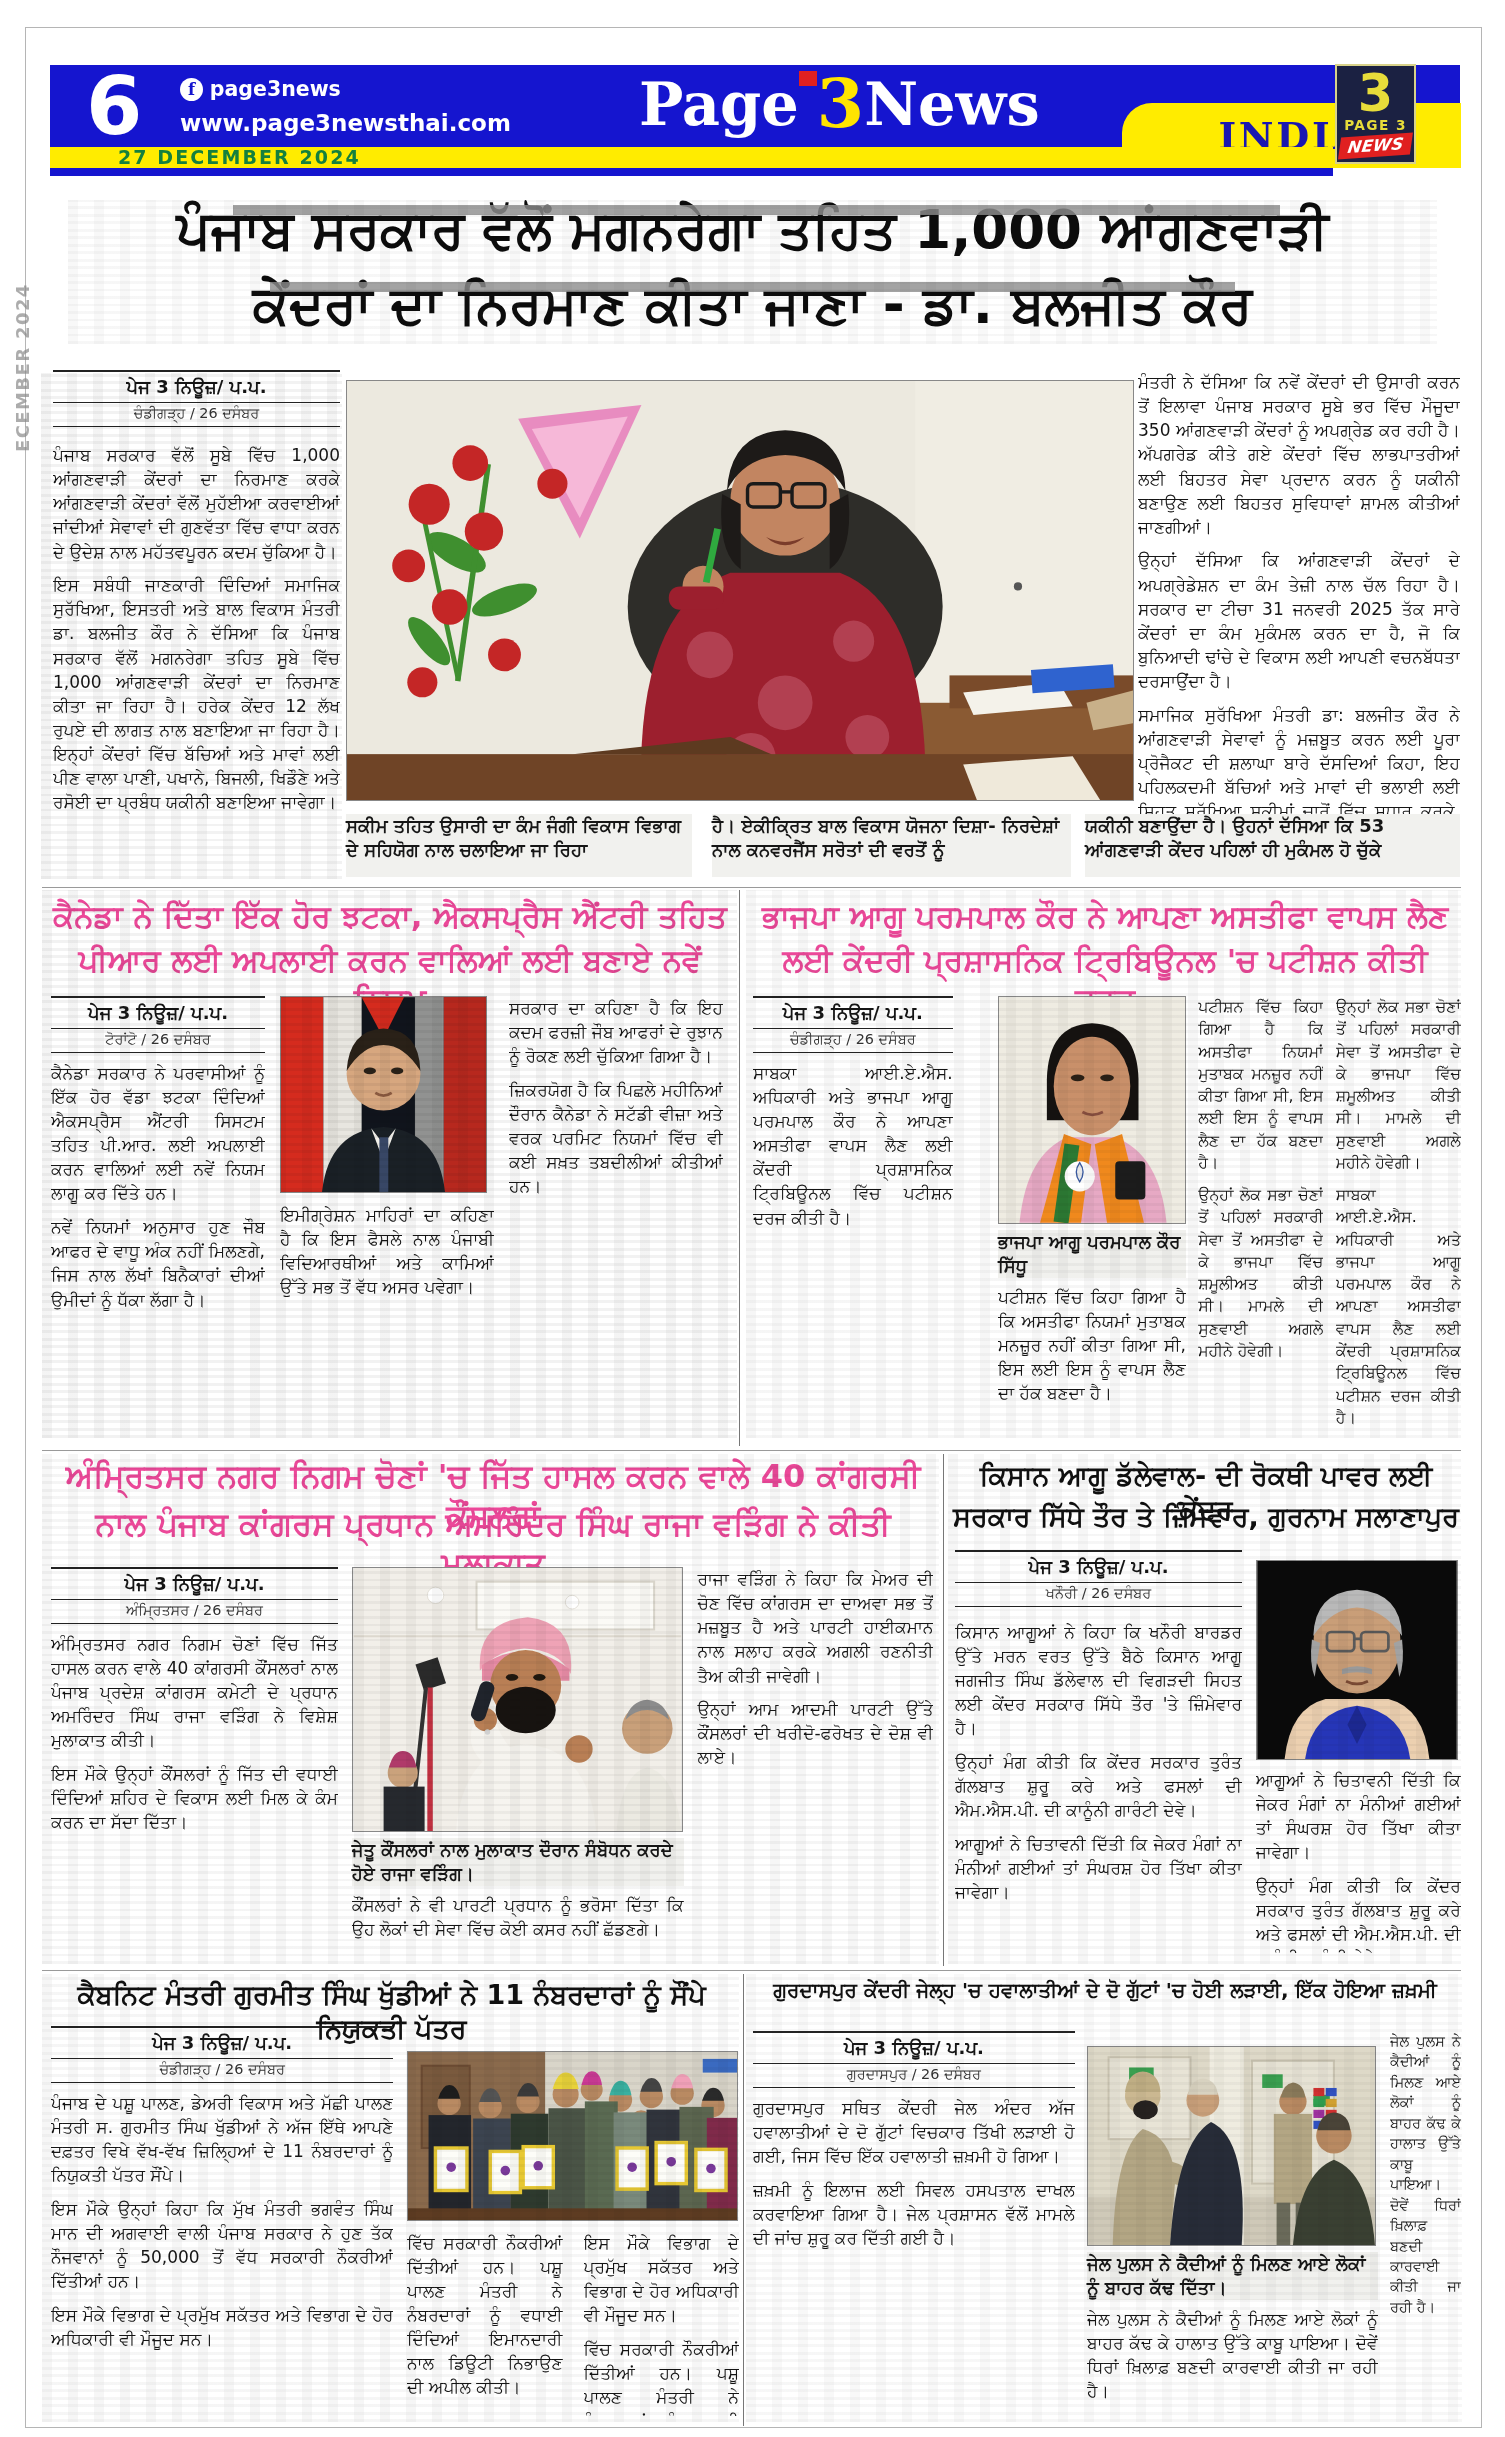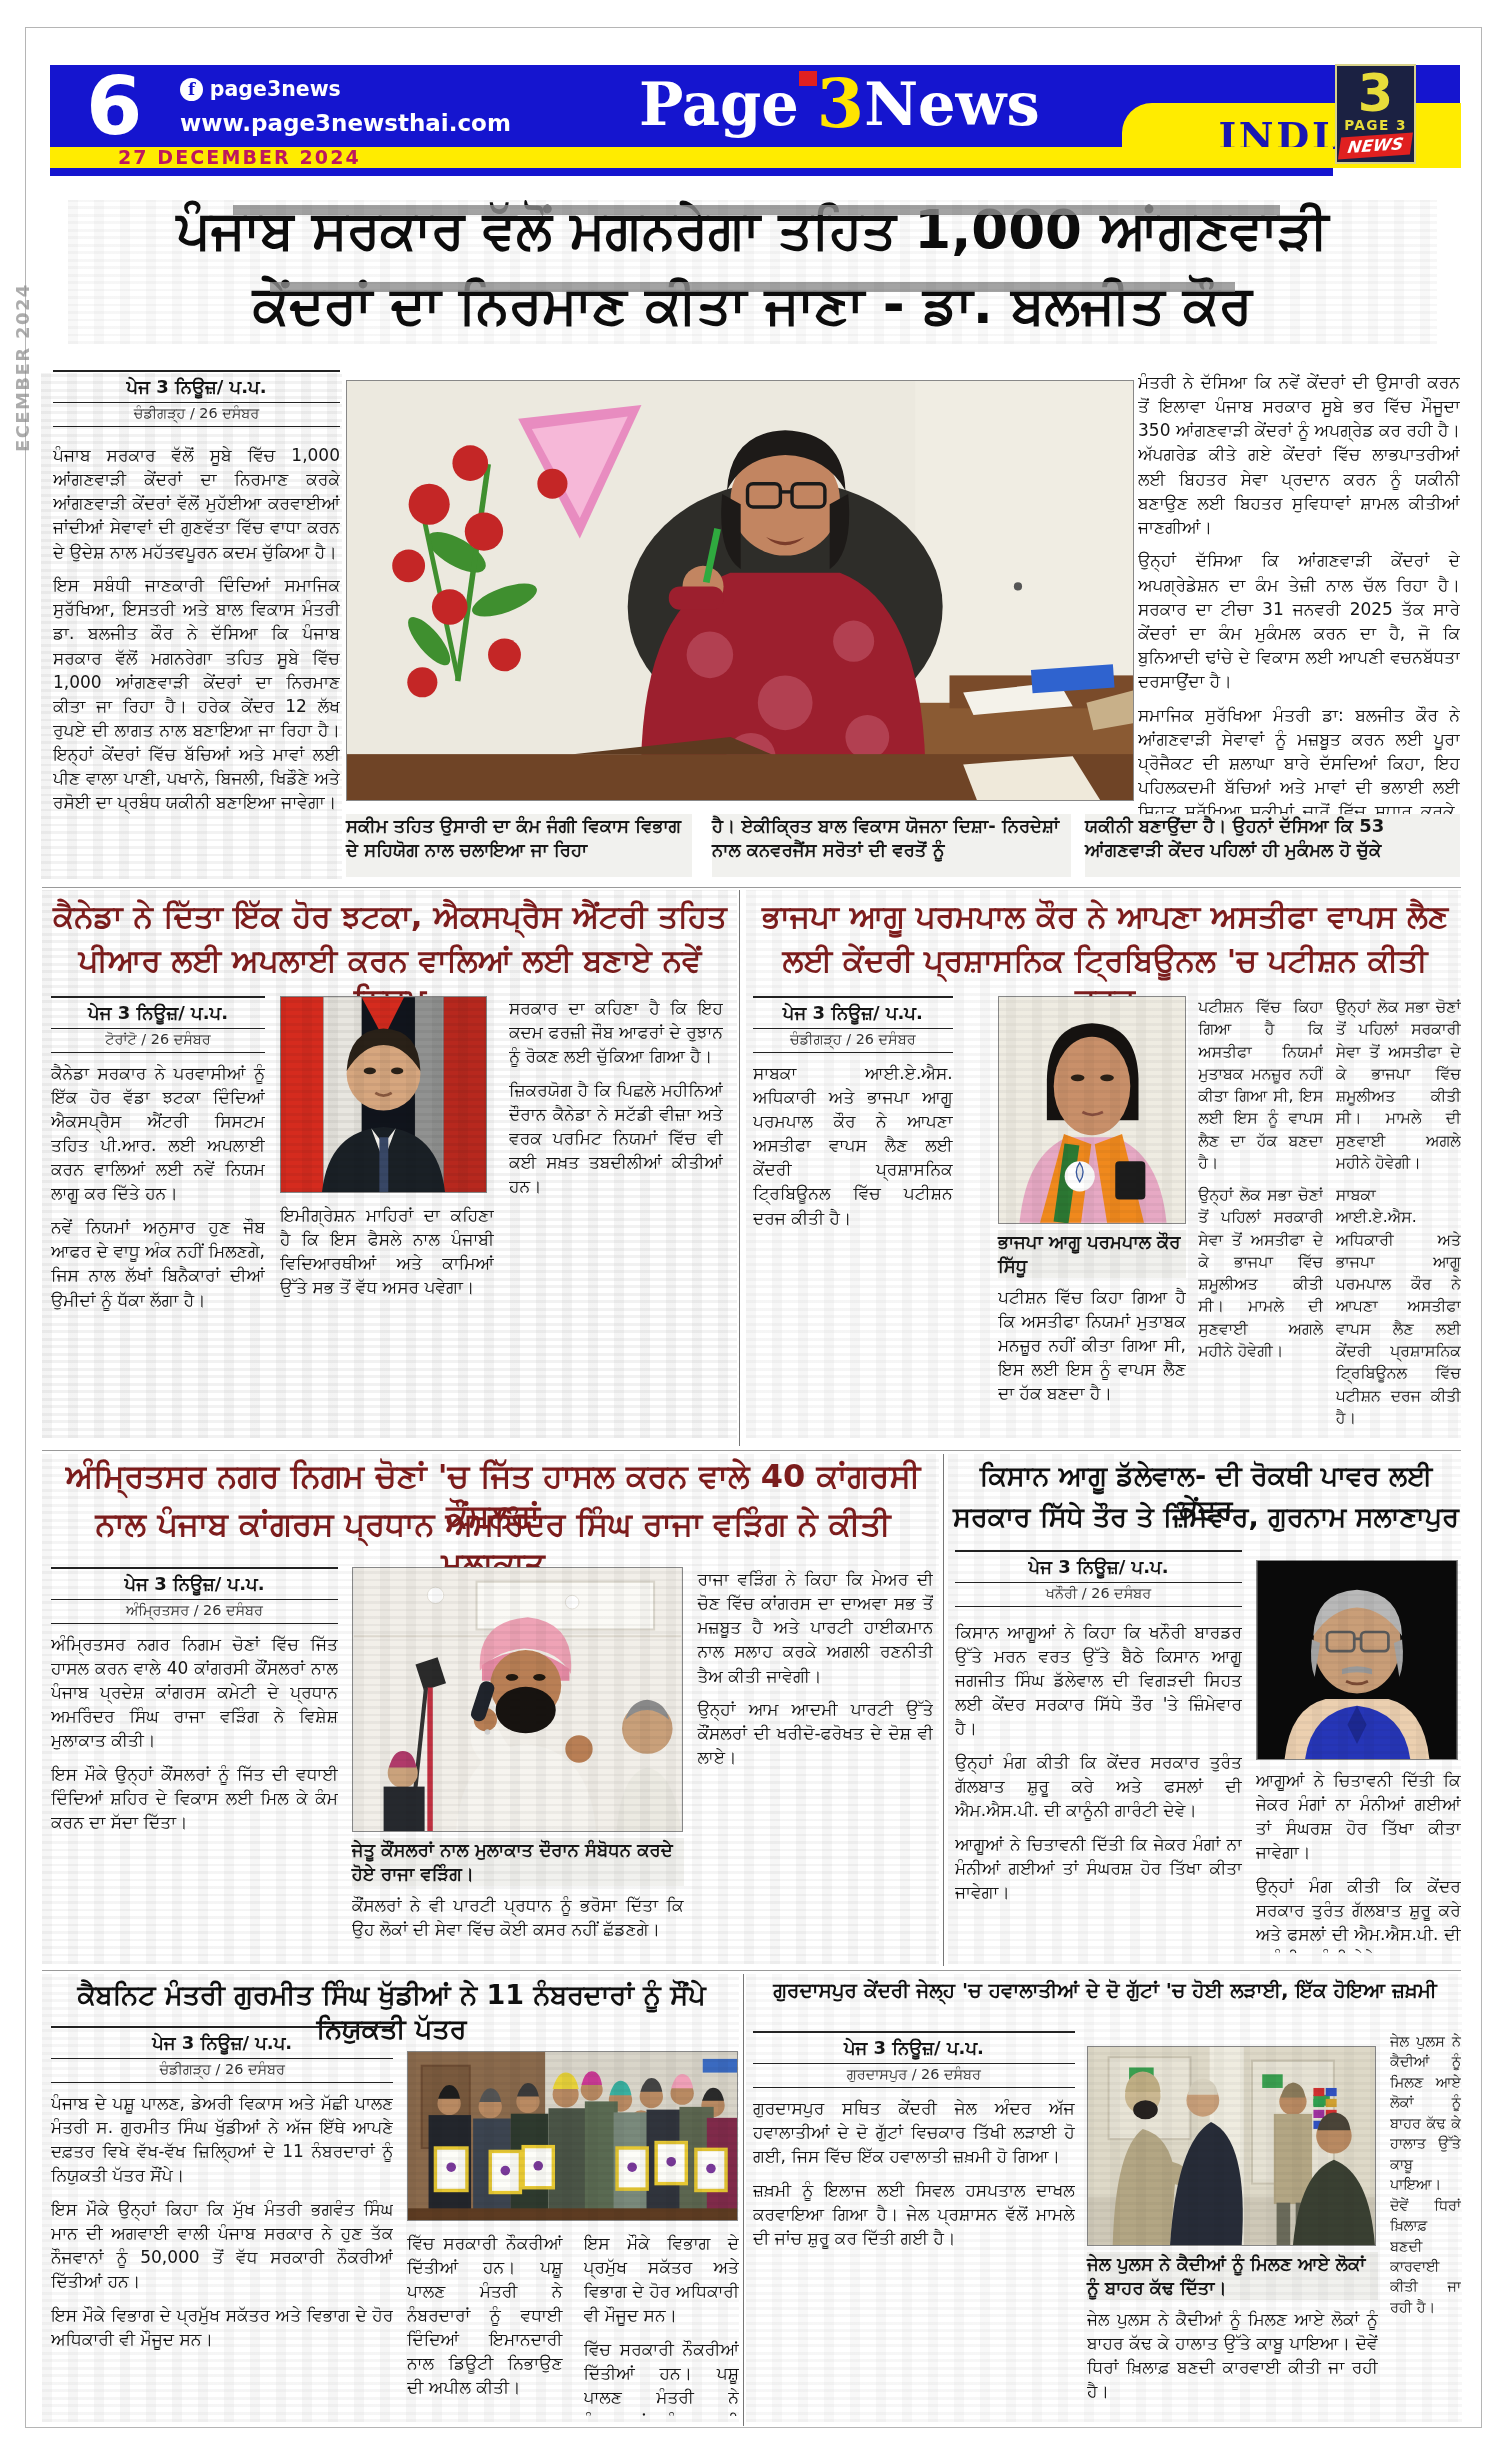--- a/index.html
+++ b/index.html
@@ -20,25 +20,25 @@
   .masthead .three{color:#ffe400;font-size:68px;position:relative;top:-5.5px;}
   .mflag{width:18px;height:15px;background:#e02020;display:inline-block;position:relative;top:-4.1px;}
   .indiatab{background:#ffec00;border-top-left-radius:30px;display:flex;align-items:center;justify-content:center;}
   .india{color:#1a17b0;font-family:"DejaVu Serif","Liberation Serif",serif;font-weight:bold;font-size:38px;letter-spacing:2.7px;}
   .logobox{background:#1b2142;border:2.1px solid #d8d28a;display:flex;flex-direction:column;align-items:center;justify-content:center;}
   .logo3{color:#e7dc3a;font-size:51px;font-weight:bold;line-height:.9;}
   .logopage3{color:#e7dc3a;font-size:13.7px;font-weight:bold;letter-spacing:1.4px;}
   .logonews{background:#e02020;color:#fff;font-size:16.4px;font-style:italic;font-weight:bold;
             padding:1.4px 8.2px;transform:skew(-12deg) rotate(-4deg);margin-top:2.7px;}
   .datebar{background:#ffec00;display:flex;align-items:center;}
-  .datetxt{color:#be185d;font-size:19px;font-weight:bold;letter-spacing:2.1px;margin-left:68px;}
+  .datetxt{color:#15803d;font-size:19px;font-weight:bold;letter-spacing:2.1px;margin-left:68px;}
   .bluestrip{background:#1515cf;}
   
   .leadhl{font-size:53px;font-weight:bold;text-align:center;color:#0c0c0c;line-height:1.15;}
-  .hl2{font-size:31px;font-weight:bold;text-align:center;color:#7f1d1d;line-height:1.25;}
+  .hl2{font-size:31px;font-weight:bold;text-align:center;color:#ec4899;line-height:1.25;}
   .hl3{font-size:27px;font-weight:bold;text-align:center;color:#101010;line-height:1.25;}
   
   .byline{border-top:2.1px solid #222;border-bottom:1.4px solid #222;text-align:center;
           font-weight:bold;font-size:18px;padding:4.1px 2.7px;}
   .dateline{border-bottom:1.4px solid #222;text-align:center;font-size:14.4px;color:#333;padding:2.1px 0 3.4px;}
   
   .bodytext{font-size:17px;line-height:1.42;text-align:justify;overflow:hidden;}
   .bodytext p{margin:0 0 9.6px 0;}
   .cap{font-size:18px;font-weight:600;color:#161616;line-height:1.35;background:#f1f1ee;}
   .photo{border:0.7px solid #888;background:#ddd;overflow:hidden;}

